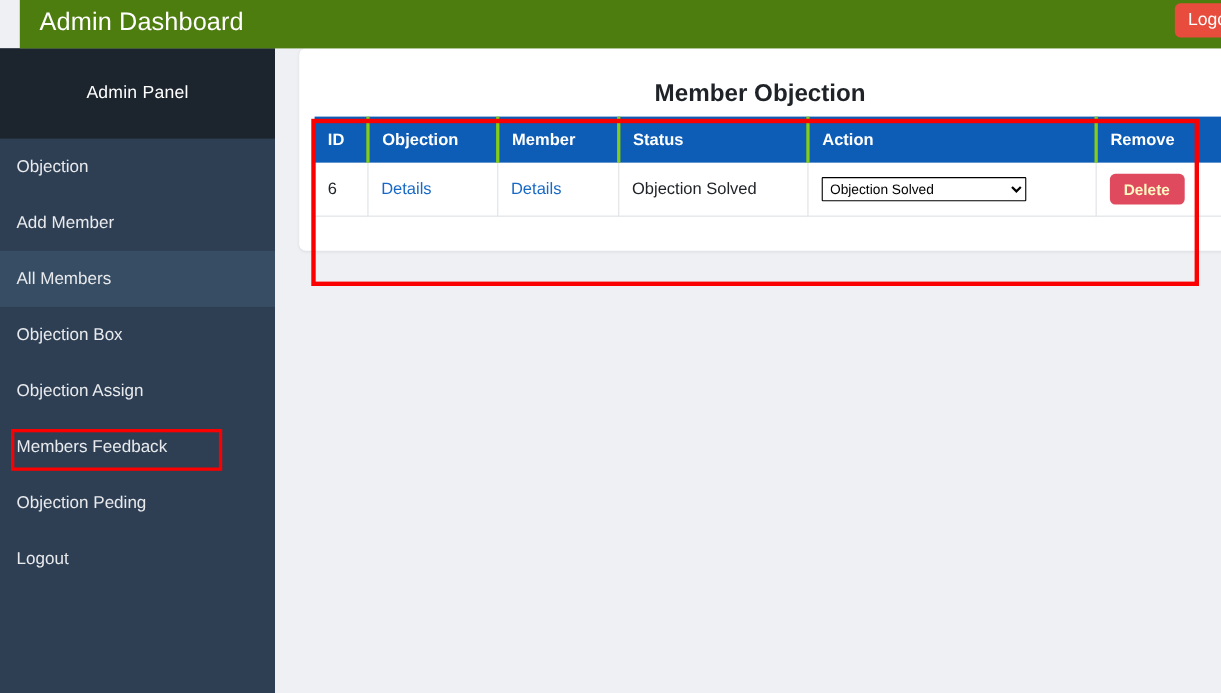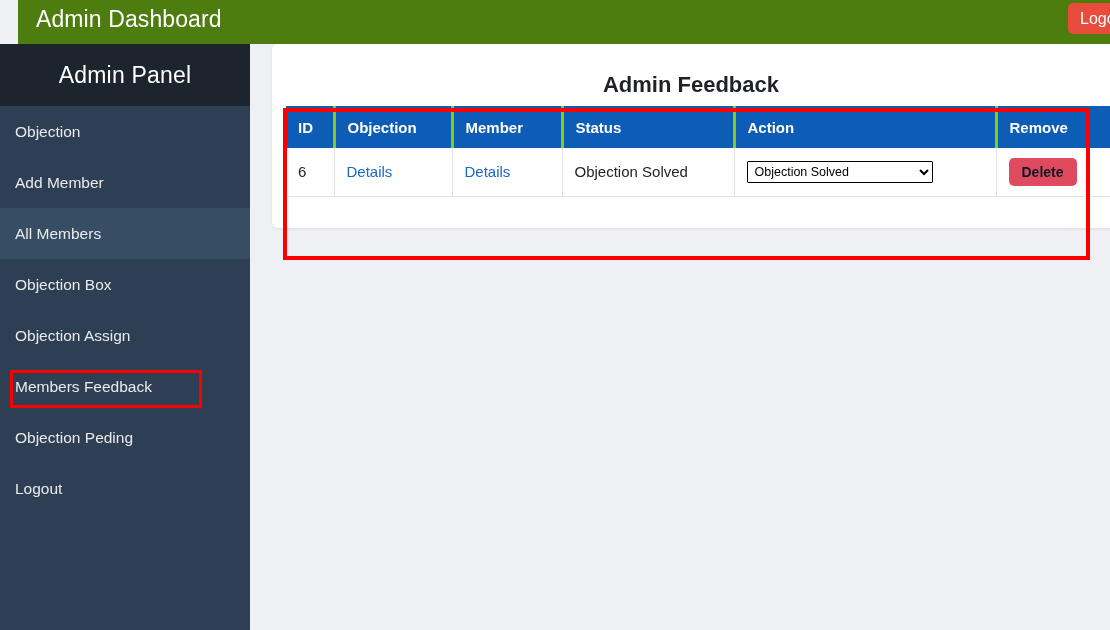--- a/index.html
+++ b/index.html
@@ -57,24 +57,24 @@
   
   #sidebar {
     position: absolute;
     top: 44px; left: 0;
     width: 250px;
     height: 586px;
     background: #2e3f54;
     z-index: 20;
   }
   #sidebar-title {
-    height: 62px;
+    height: 82px;
     background: #1c242e;
     color: #ffffff;
-    font-size: 23px;
+    font-size: 16px;
     display: flex;
     align-items: center;
     justify-content: center;
     letter-spacing: 0.2px;
   }
   .nav-item {
     display: block;
     height: 51px;
     line-height: 51px;
     padding-left: 15px;
@@ -184,21 +184,21 @@
     border: 1px solid #000000;
     border-radius: 1px;
     width: 186px;
     height: 22px;
     padding: 1px 3px;
     cursor: pointer;
   }
 
   #delete-button {
     background: #e04a5f;
-    color: #0f172a;
+    color: #fef9c3;
     border: none;
     border-radius: 5px;
     font-family: "Liberation Sans", sans-serif;
     font-size: 14px;
     font-weight: bold;
     padding: 6px 13px;
     cursor: pointer;
   }
 
   
@@ -230,21 +230,21 @@
       <a class="nav-item" href="#"><span>Objection Box</span></a>
       <a class="nav-item" href="#"><span>Objection Assign</span></a>
       <a class="nav-item annotated" href="#"><span>Members Feedback</span></a>
       <a class="nav-item" href="#"><span>Objection Peding</span></a>
       <a class="nav-item" href="#"><span>Logout</span></a>
     </nav>
 </div>
 
 <div id="main">
   <div id="card">
-    <div id="page-title">Admin Feedback</div>
+    <div id="page-title">Member Objection</div>
 
     <table id="feedback-table">
       <thead>
         <tr>
           <th class="col-id">ID</th>
           <th class="col-obj">Objection</th>
           <th class="col-mem">Member</th>
           <th class="col-status">Status</th>
           <th class="col-action">Action</th>
           <th class="col-remove">Remove</th>

